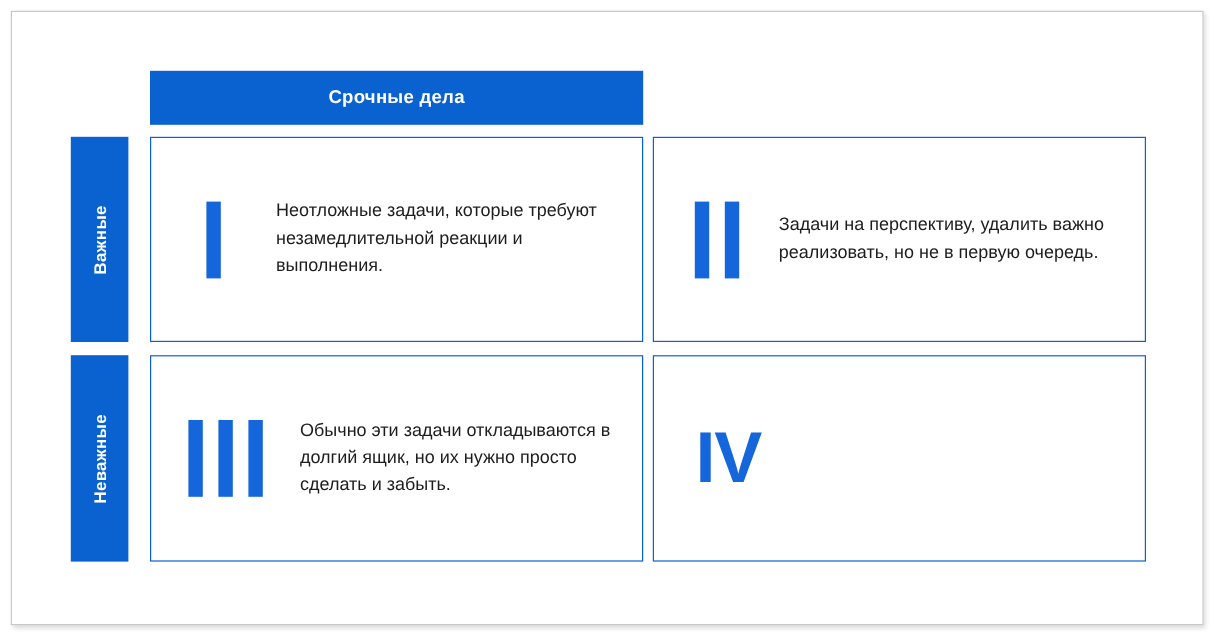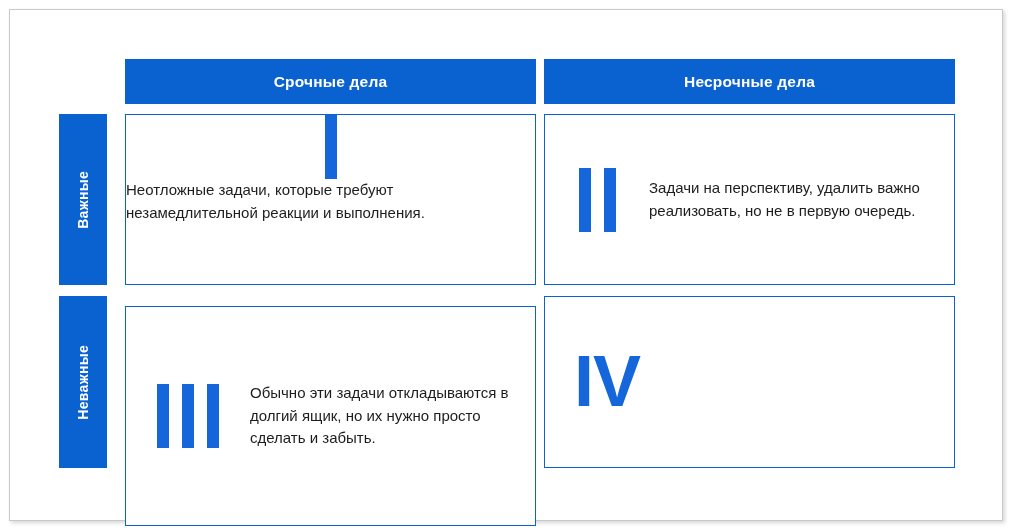--- a/index.html
+++ b/index.html
@@ -109,23 +109,23 @@
     height: 360px;
   }
   .quad {
     position: absolute;
     border: 1.5px solid #0A62D0;
     background: #ffffff;
     box-sizing: border-box;
     display: flex;
     align-items: center;
   }
-  .quad.q1 { left: 0px;   top: 0px;   width: 411px; height: 171px; flex-direction: column; }
+  .quad.q1 { left: 0px;   top: 0px;   width: 411px; height: 171px; }
   .quad.q2 { left: 419px; top: 0px;   width: 411px; height: 171px; }
-  .quad.q3 { left: 0px;   top: 192px; width: 411px; height: 220px; justify-content: space-between; }
+  .quad.q3 { left: 0px;   top: 182px; width: 411px; height: 172px; justify-content: space-between; }
   .quad.q4 { left: 419px; top: 182px; width: 411px; height: 172px; }
 
   
   .numeral {
     flex: 0 0 auto;
     display: flex;
     align-items: center;
     justify-content: center;
   }
   .quad.q1 .numeral { width: 104px; }
@@ -136,21 +136,21 @@
   .bars { display: flex; align-items: center; }
   .bar {
     background: #1566DB;
     width: 12px;
     height: 64px;
   }
   .bars .bar + .bar { margin-left: 13px; }
 
   .numeral-iv {
     color: #1566DB;
-    font-size: 72px;
+    font-size: 60px;
     font-weight: bold;
     line-height: 0.88;
     letter-spacing: -1px;
     font-family: "Liberation Sans", "DejaVu Sans", sans-serif;
   }
 
   .quad-text {
     flex: 1 1 auto;
     color: #1d1d1d;
     font-size: 15px;
@@ -164,23 +164,20 @@
 
 <div class="page-frame">
   <div class="card">
 
     <div class="matrix">
 
       <div class="col-headers">
         <div class="col-header c1">
           <span>Срочные дела</span>
         </div>
-        <div class="col-header c2">
-          <span>Несрочные дела</span>
-        </div>
       </div>
 
       <div class="row-labels">
         <div class="row-label r1">
           <span>Важные</span>
         </div>
         <div class="row-label r2">
           <span>Неважные</span>
         </div>
       </div>

